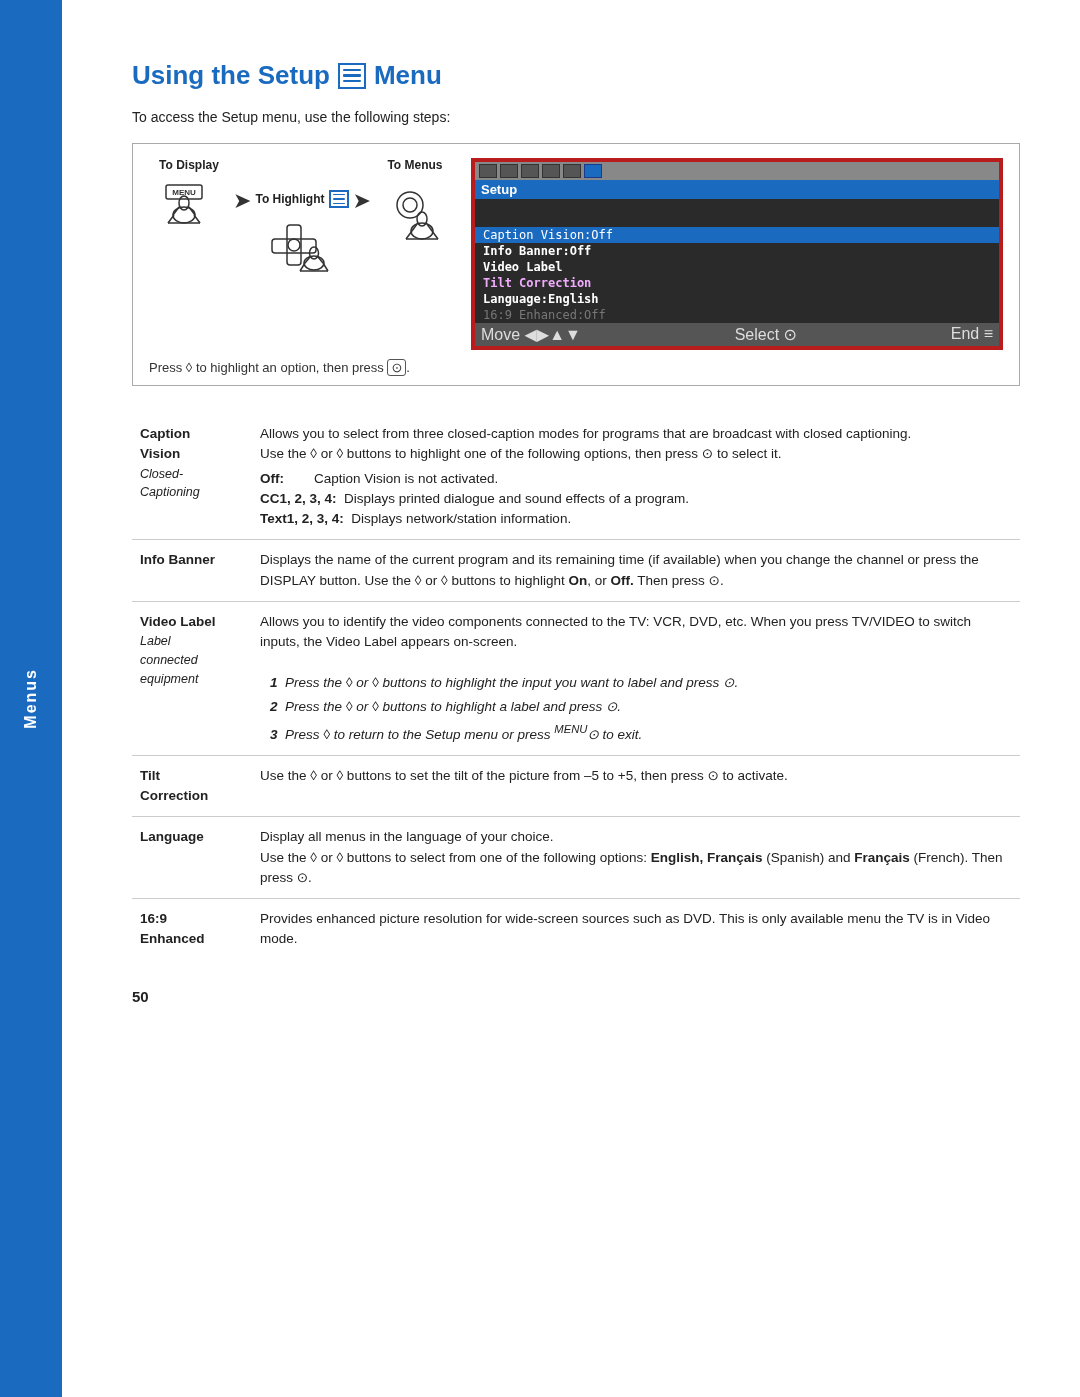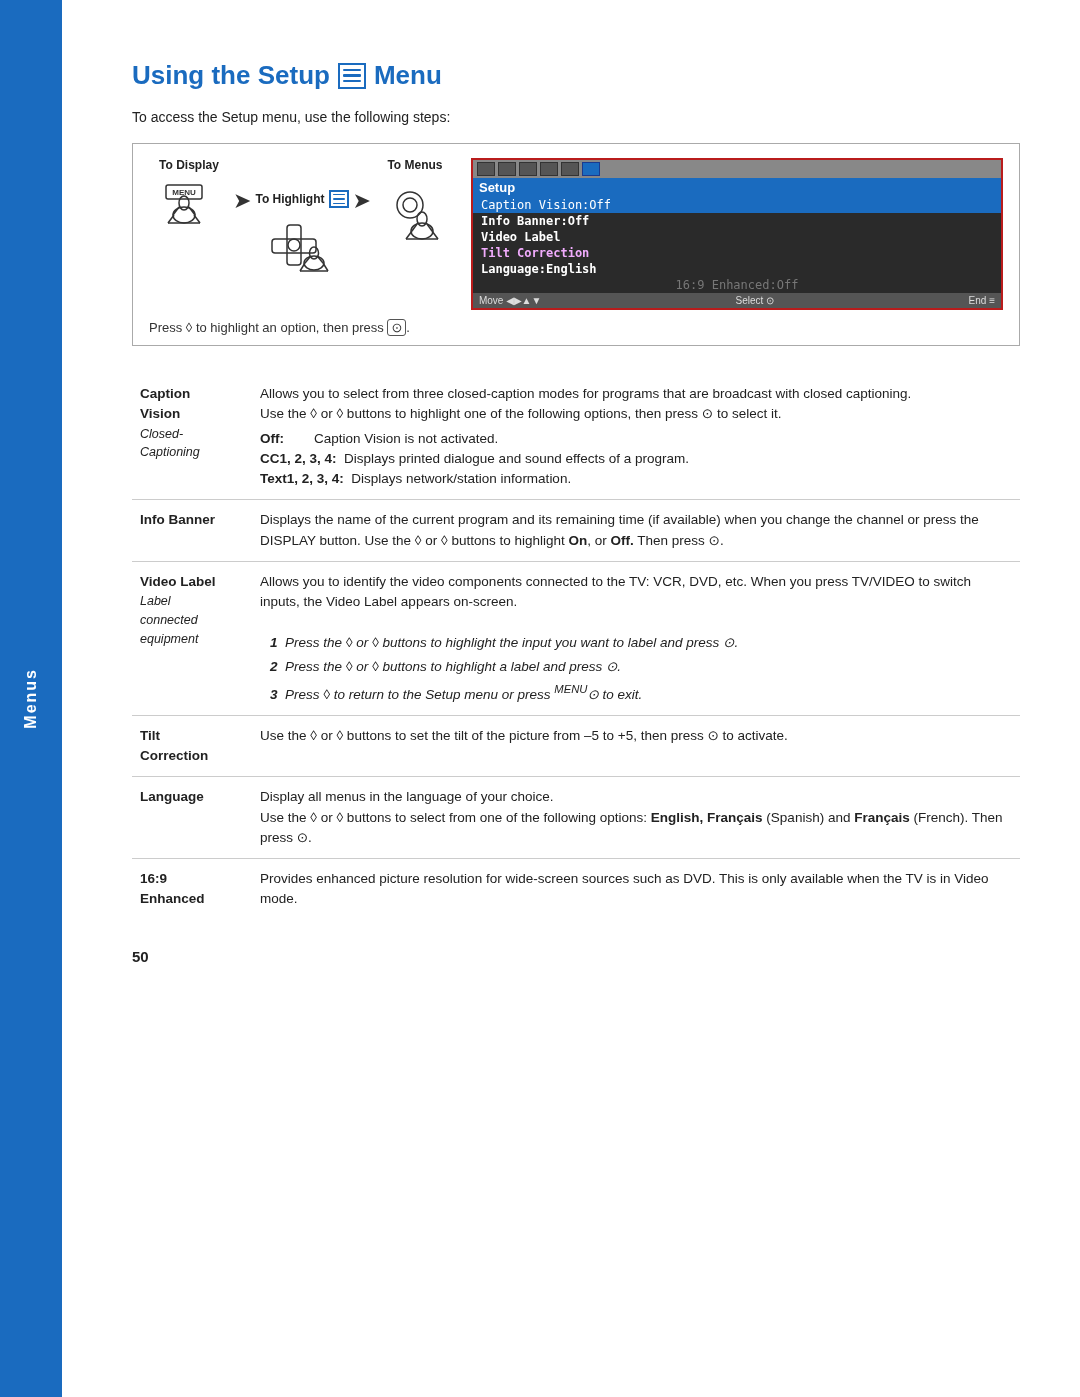--- a/index.html
+++ b/index.html
@@ -121,21 +121,21 @@
       color: #333;
     }
 
     .screen-col {
       flex: 1;
       margin-left: 16px;
     }
 
     .tv-screen {
       background: #2a2a2a;
-      border: 2px solid #b91c1c;
+      border: 4px solid #b91c1c;
       min-width: 210px;
     }
 
     .tv-screen-topbar {
       background: #888;
       display: flex;
       padding: 2px 4px;
       gap: 3px;
     }
 
@@ -158,31 +158,31 @@
     .tv-menu-item {
       color: #ddd;
       font-size: 12px;
       padding: 1px 8px;
       font-family: monospace;
     }
 
     .tv-menu-item.selected {
       background: #1a6bbf;
       color: white;
+      margin-top: 28px;
     }
 
     .tv-menu-item.dimmed {
       color: #777;
-      text-align: center;
     }
 
     .tv-screen-bottom {
       background: #555;
       color: #ddd;
-      font-size: 10px;
+      font-size: 16px;
       padding: 2px 6px;
       display: flex;
       justify-content: space-between;
     }
 
     .press-text {
       font-size: 13px;
       margin-top: 8px;
       color: #333;
     }
@@ -451,21 +451,21 @@
           Display all menus in the language of your choice.<br>
           Use the ◊ or ◊ buttons to select from one of the following options: <strong>English, Français</strong> (Spanish) and <strong>Français</strong> (French). Then press ⊙.
         </td>
       </tr>
 
       <tr>
         <td class="feature-name">
           <strong>16:9<br>Enhanced</strong>
         </td>
         <td>
-          Provides enhanced picture resolution for wide-screen sources such as DVD. This is only available when the TV is in Video mode.
+          Provides enhanced picture resolution for wide-screen sources such as DVD. This is only available menu the TV is in Video mode.
         </td>
       </tr>
     </tbody>
       </table>
 
     <div class="page-number">50</div>
 
   </div>
 </div>
 

